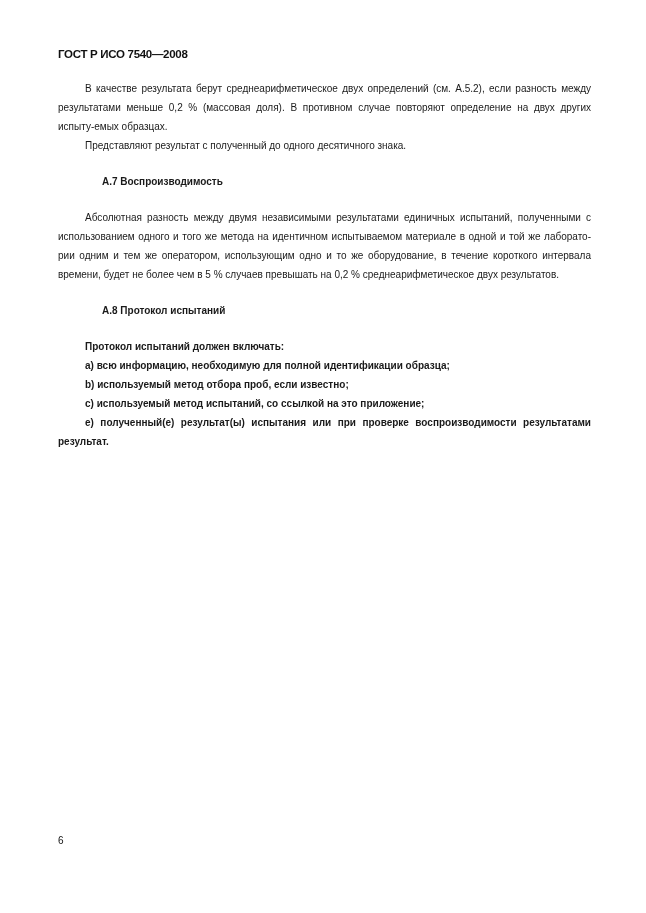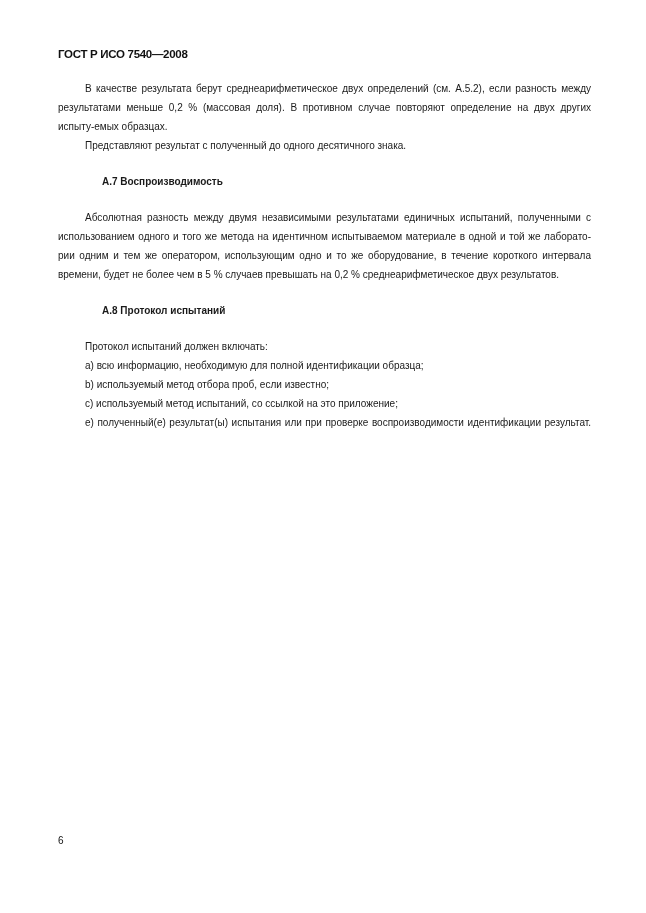--- a/index.html
+++ b/index.html
@@ -4,36 +4,36 @@
 <style>
   html, body { margin: 0; padding: 0; background: #ffffff; }
   body { width: 646px; height: 913px; position: relative; overflow: hidden;
          font-family: "Liberation Sans", sans-serif; color: #1a1a1a; }
   .header { position: absolute; left: 58px; top: 48px; font-weight: bold; font-size: 11.5px;
             letter-spacing: -0.3px; color: #111; }
   .body { position: absolute; left: 58px; top: 79px; width: 533px; font-size: 10px; line-height: 19px; }
   .p { margin: 0; text-align: justify; text-indent: 27px; }
   .p.last { text-align-last: left; }
   .h { margin: 17px; text-indent: 27px; font-weight: bold; }
-  .item { margin: 0; text-indent: 27px; text-align: justify; }
+  .item { margin: 0; text-indent: 27px; text-align: justify; font-weight: bold; }
   .pagenum { position: absolute; left: 58px; top: 835px; font-size: 10px; color: #111; }
 </style>
 </head>
 <body>
 
 <div class="header">ГОСТ Р ИСО 7540—2008</div>
 
 <div class="body">
   <p class="p last">В качестве результата берут среднеарифметическое двух определений (см. А.5.2), если разность между результатами меньше 0,2 % (массовая доля). В противном случае повторяют определение на двух других испыту-емых образцах.</p>
   <p class="p last">Представляют результат с полученный до одного десятичного знака.</p>
 
   <p class="h">А.7 Воспроизводимость</p>
   <p class="p last">Абсолютная разность между двумя независимыми результатами единичных испытаний, полученными с использованием одного и того же метода на идентичном испытываемом материале в одной и той же лаборато-рии одним и тем же оператором, использующим одно и то же оборудование, в течение короткого интервала времени, будет не более чем в 5 % случаев превышать на 0,2 % среднеарифметическое двух результатов.</p>
 
   <p class="h">А.8 Протокол испытаний</p>
   <p class="item">Протокол испытаний должен включать:</p>
   <p class="item">a) всю информацию, необходимую для полной идентификации образца;</p>
   <p class="item">b) используемый метод отбора проб, если известно;</p>
   <p class="item">c) используемый метод испытаний, со ссылкой на это приложение;</p>
-  <p class="item" style="text-align-last:justify">e) полученный(е) результат(ы) испытания или при проверке воспроизводимости идентификации результат.</p>
+  <p class="item" style="text-align-last:justify">e) полученный(е) результат(ы) испытания или при проверке воспроизводимости результатами результат.</p>
 </div>
 
 <div class="pagenum">6</div>
 
 </body></html>

